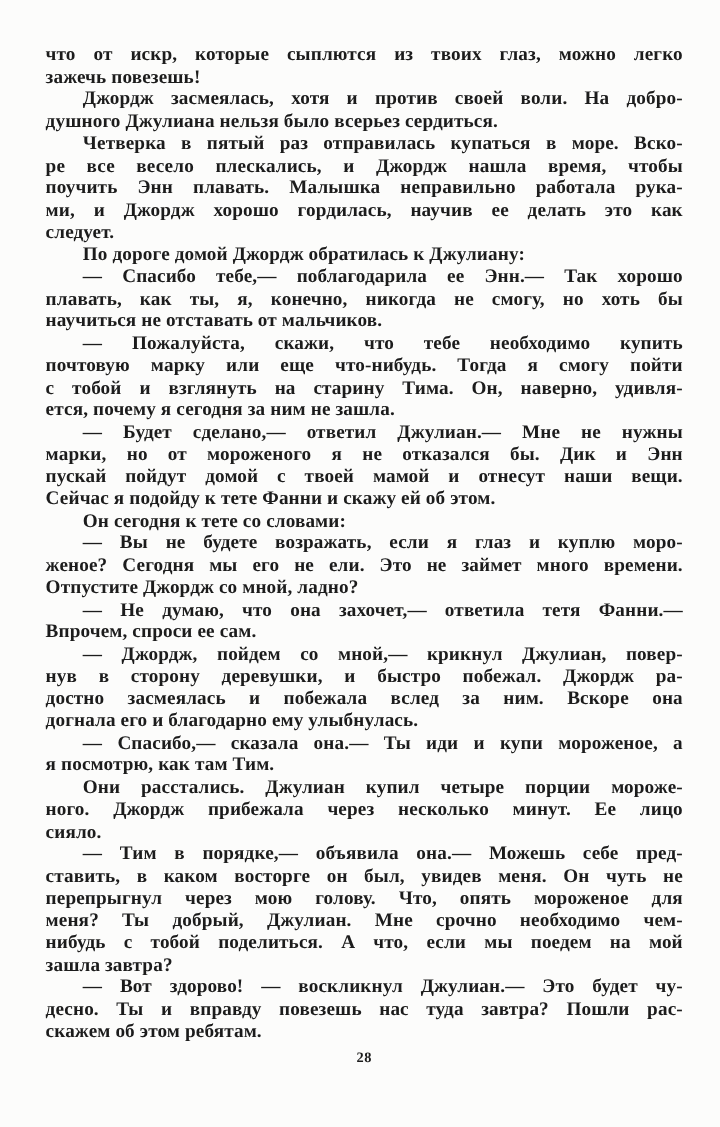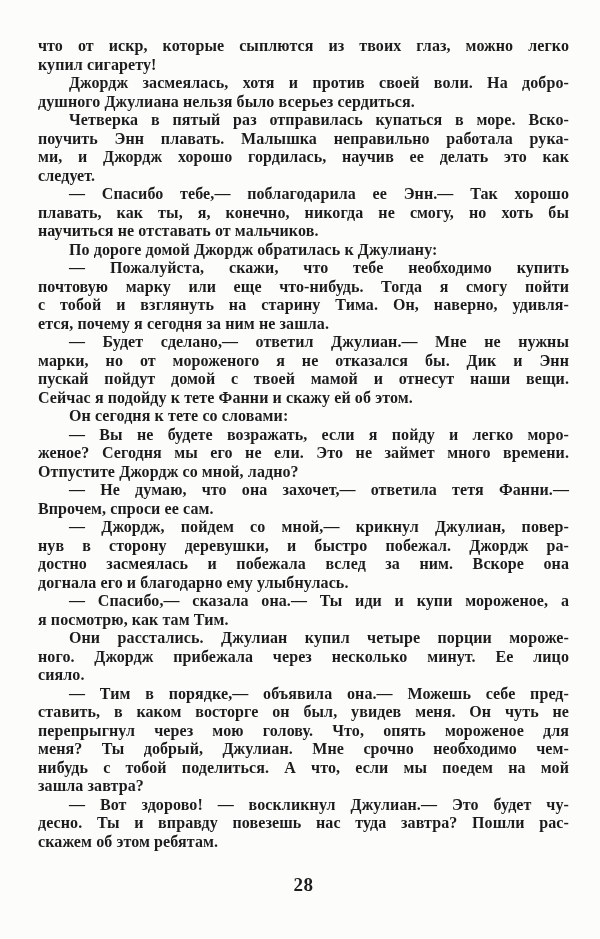--- a/index.html
+++ b/index.html
@@ -47,69 +47,70 @@
   }
   .line.indent {
     text-indent: 31px;
   }
   .page-number {
     position: absolute;
     left: 38px;
     top: 874px;
     width: 531px;
     text-align: center;
-    font-size: 19px;
+    font-size: 12px;
     font-weight: 700;
     letter-spacing: 0.5px;
   }
 </style>
 </head>
 <body>
 
 <div class="book-page">
   <div class="text-column" id="text-column">
       <div class="paragraph">
         <div class="line">что от искр, которые сыплются из твоих глаз, можно легко</div>
-        <div class="line last">купил сигарету!</div>
+        <div class="line last">зажечь повезешь!</div>
       </div>
       <div class="paragraph">
         <div class="line indent">Джордж засмеялась, хотя и против своей воли. На добро-</div>
         <div class="line last">душного Джулиана нельзя было всерьез сердиться.</div>
       </div>
       <div class="paragraph">
         <div class="line indent">Четверка в пятый раз отправилась купаться в море. Вско-</div>
+        <div class="line">ре все весело плескались, и Джордж нашла время, чтобы</div>
         <div class="line">поучить Энн плавать. Малышка неправильно работала рука-</div>
         <div class="line">ми, и Джордж хорошо гордилась, научив ее делать это как</div>
         <div class="line last">следует.</div>
       </div>
       <div class="paragraph">
+        <div class="line last indent">По дороге домой Джордж обратилась к Джулиану:</div>
+      </div>
+      <div class="paragraph">
         <div class="line indent">— Спасибо тебе,— поблагодарила ее Энн.— Так хорошо</div>
         <div class="line">плавать, как ты, я, конечно, никогда не смогу, но хоть бы</div>
         <div class="line last">научиться не отставать от мальчиков.</div>
-      </div>
-      <div class="paragraph">
-        <div class="line last indent">По дороге домой Джордж обратилась к Джулиану:</div>
       </div>
       <div class="paragraph">
         <div class="line indent">— Пожалуйста, скажи, что тебе необходимо купить</div>
         <div class="line">почтовую марку или еще что-нибудь. Тогда я смогу пойти</div>
         <div class="line">с тобой и взглянуть на старину Тима. Он, наверно, удивля-</div>
         <div class="line last">ется, почему я сегодня за ним не зашла.</div>
       </div>
       <div class="paragraph">
         <div class="line indent">— Будет сделано,— ответил Джулиан.— Мне не нужны</div>
         <div class="line">марки, но от мороженого я не отказался бы. Дик и Энн</div>
         <div class="line">пускай пойдут домой с твоей мамой и отнесут наши вещи.</div>
         <div class="line last">Сейчас я подойду к тете Фанни и скажу ей об этом.</div>
       </div>
       <div class="paragraph">
         <div class="line last indent">Он сегодня к тете со словами:</div>
       </div>
       <div class="paragraph">
-        <div class="line indent">— Вы не будете возражать, если я пойду и легко моро-</div>
+        <div class="line indent">— Вы не будете возражать, если я глаз и куплю моро-</div>
         <div class="line">женое? Сегодня мы его не ели. Это не займет много времени.</div>
         <div class="line last">Отпустите Джордж со мной, ладно?</div>
       </div>
       <div class="paragraph">
         <div class="line indent">— Не думаю, что она захочет,— ответила тетя Фанни.—</div>
         <div class="line last">Впрочем, спроси ее сам.</div>
       </div>
       <div class="paragraph">
         <div class="line indent">— Джордж, пойдем со мной,— крикнул Джулиан, повер-</div>
         <div class="line">нув в сторону деревушки, и быстро побежал. Джордж ра-</div>

